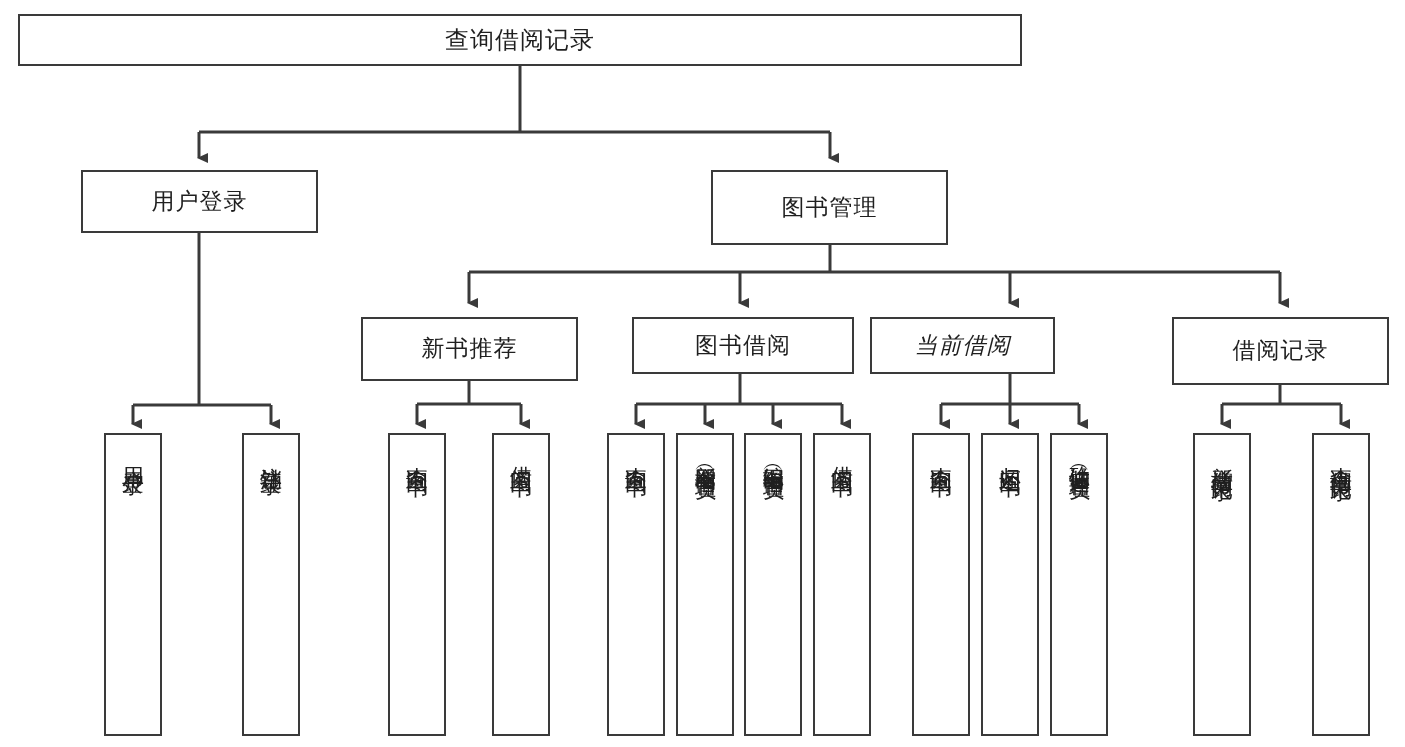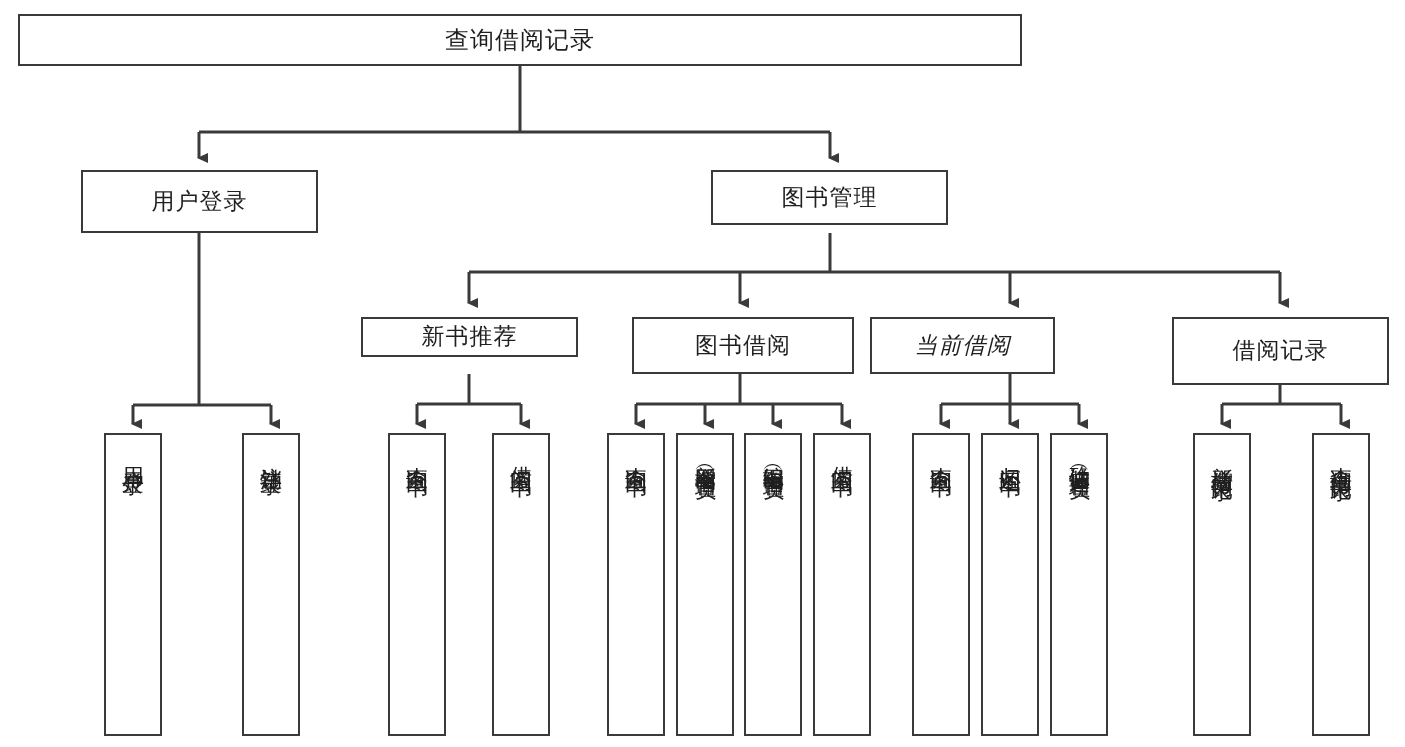--- a/index.html
+++ b/index.html
@@ -132,25 +132,25 @@
     </g>
   </svg>
 
   <div class="node tier-root" style="left:18px; top:14px; width:1004px; height:52px;">
     <span class="node-label">查询借阅记录</span>
   </div>
 
   <div class="node tier-2" style="left:81px; top:170px; width:237px; height:63px;">
     <span class="node-label">用户登录</span>
   </div>
-  <div class="node tier-2" style="left:711px; top:170px; width:237px; height:55px;">
+  <div class="node tier-2" style="left:711px; top:170px; width:237px; height:75px;">
     <span class="node-label">图书管理</span>
   </div>
 
-  <div class="node tier-3" style="left:361px; top:317px; width:217px; height:40px;">
+  <div class="node tier-3" style="left:361px; top:317px; width:217px; height:64px;">
     <span class="node-label">新书推荐</span>
   </div>
   <div class="node tier-3" style="left:632px; top:317px; width:222px; height:57px;">
     <span class="node-label">图书借阅</span>
   </div>
   <div class="node tier-3" style="left:870px; top:317px; width:185px; height:57px;font-style:italic;">
     <span class="node-label">当前借阅</span>
   </div>
   <div class="node tier-3" style="left:1172px; top:317px; width:217px; height:68px;">
     <span class="node-label">借阅记录</span>

